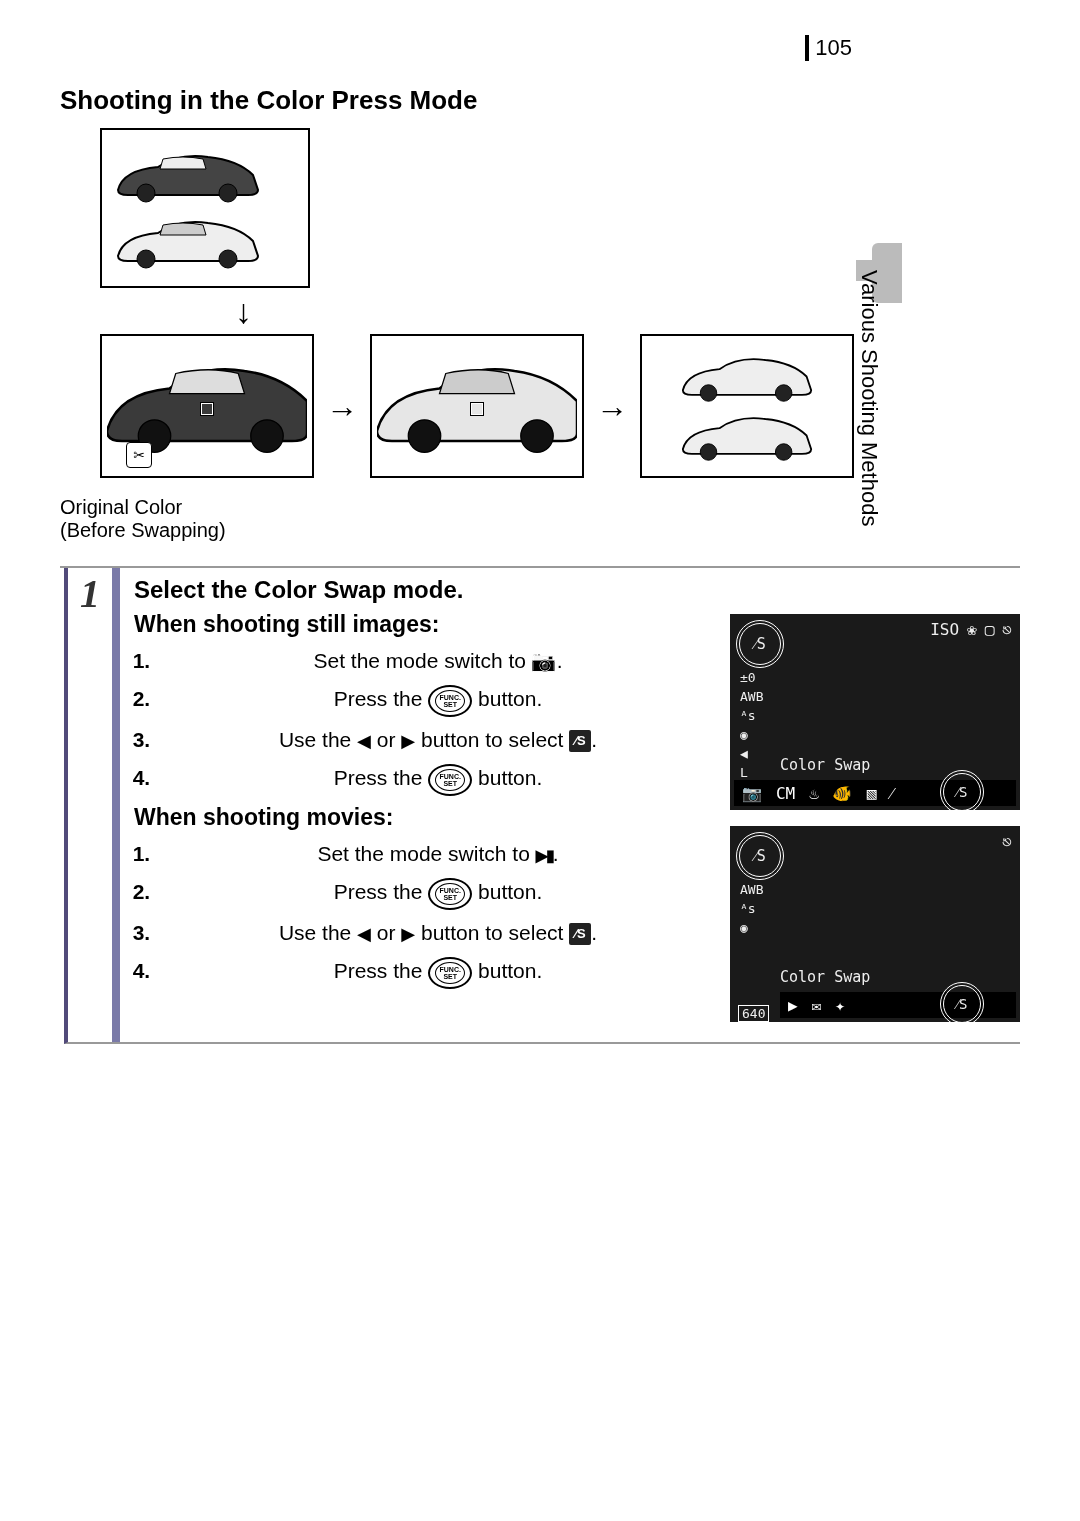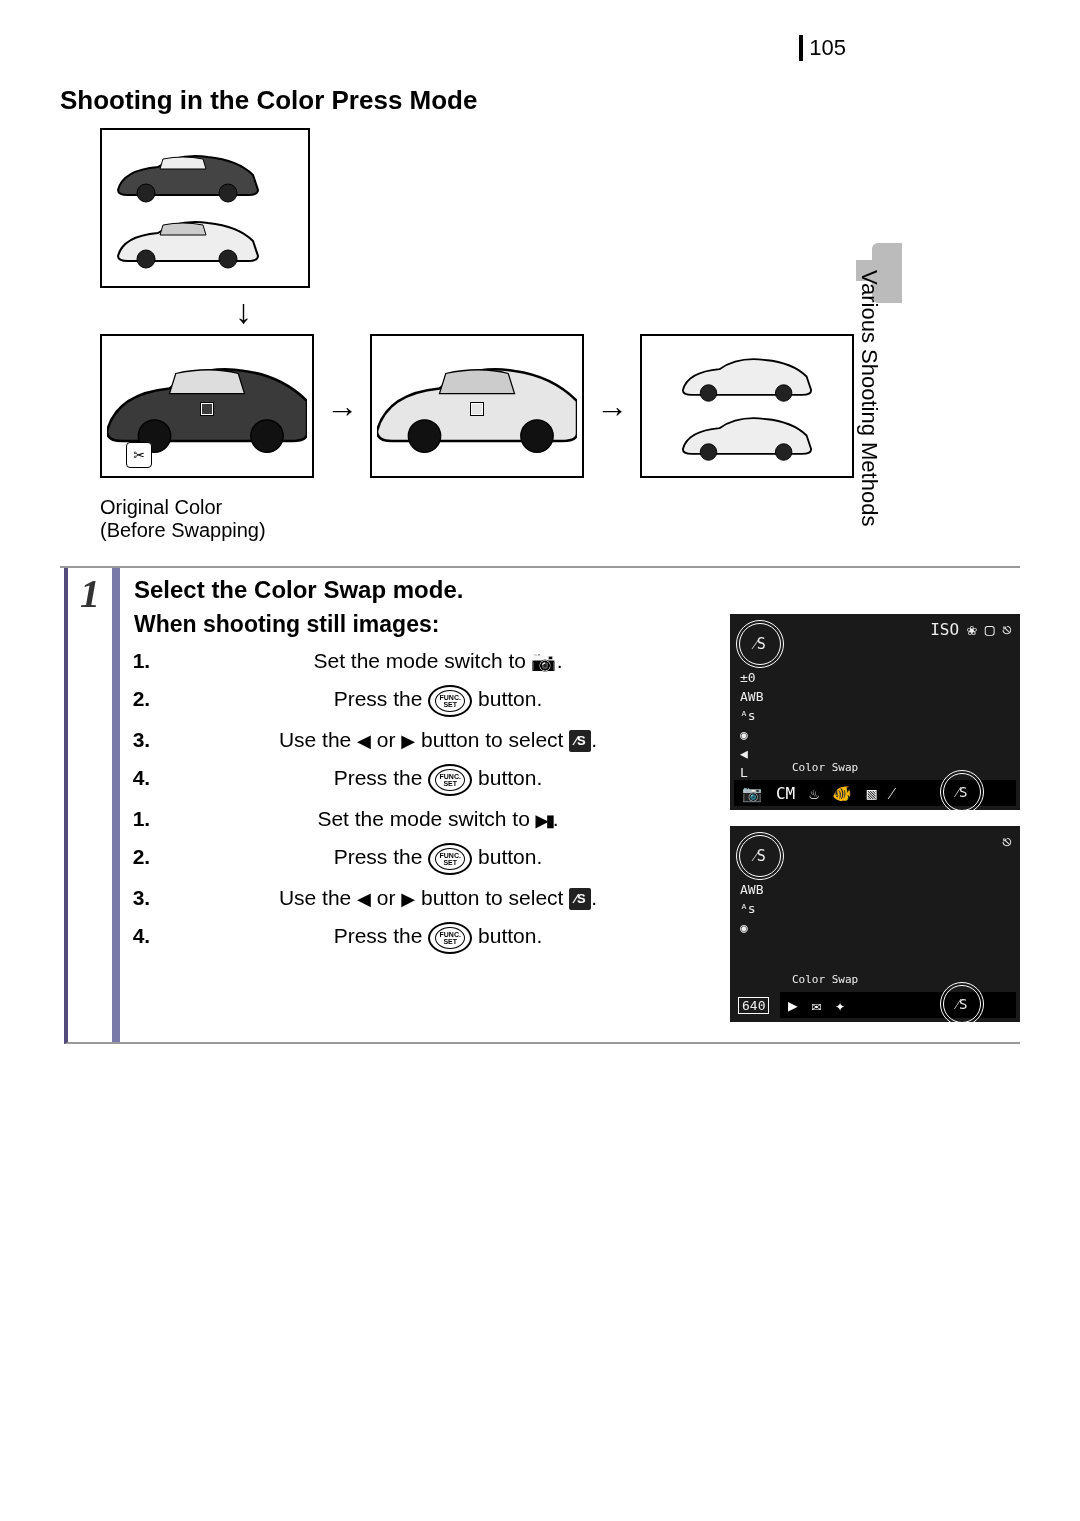--- a/index.html
+++ b/index.html
@@ -11,21 +11,21 @@
     position: relative;
     color: #000;
   }
   .page {
     padding: 30px 60px 0 60px;
     position: relative;
   }
   .page-number {
     position: absolute;
     top: 35px;
-    right: 234px;
+    right: 228px;
     font-size: 22px;
     border-left: 4px solid #000;
     padding-left: 6px;
   }
   .side-tab {
     position: absolute;
     right: 188px;
     top: 260px;
     font-size: 22px;
     writing-mode: vertical-rl;
@@ -85,21 +85,21 @@
     overflow: hidden;
   }
   .arrow-right {
     font-size: 32px;
     font-weight: 900;
   }
   .caption {
     font-size: 20px;
     margin-top: 18px;
   }
-  .captions { display: flex; gap: 40px; margin-left: 40px; }
+  .captions { display: flex; gap: 40px; }
   .sampler {
     position: absolute;
     width: 10px;
     height: 10px;
     border: 1.5px solid #fff;
     outline: 1px solid #000;
     left: 50%;
     top: 52%;
     transform: translate(-50%,-50%);
   }
@@ -234,23 +234,23 @@
   .screen .top-icons {
     position: absolute;
     right: 8px;
     top: 6px;
     display: flex;
     gap: 8px;
     font-size: 16px;
   }
   .screen .label-text {
     position: absolute;
-    left: 62px;
+    left: 50px;
     bottom: 36px;
-    font-size: 11px;
+    font-size: 15px;
   }
   .screen .bottom-band {
     position: absolute;
     left: 4px;
     right: 4px;
     bottom: 4px;
     height: 26px;
     background: #000;
     display: flex;
     align-items: center;
@@ -407,21 +407,21 @@
 
         <div class="screen">
           <div class="circ top-circ" style="display:flex;align-items:center;justify-content:center;font-size:15px">
               <span>⁄S</span>
             </div>
           <div class="side-stack">
             <span>AWB</span>
               <span>ᴬs</span>
               <span>◉</span>
           </div>
-          <div style="position:absolute;left:8px;bottom:8px;font-size:13px;border:1px solid #fff;padding:0 3px">640</div>
+          <div style="position:absolute;left:8px;bottom:0;font-size:13px;border:1px solid #fff;padding:0 3px">640</div>
           <div class="top-icons">
             <span>⎋</span>
           </div>
           <div class="label-text">Color Swap</div>
           <div class="bottom-band" style="left:50px">
             <span>▶</span>
               <span>✉</span>
               <span>✦</span>
           </div>
           <div class="bottom-sel">
@@ -441,20 +441,21 @@
             </span><span> button.</span></li>
         <li><span>Use the </span><span class="ico-arrow-l"></span><span> or </span><span class="ico-arrow-r"></span><span> button to select </span><span class="ico-swap">⁄S</span><span>.</span></li>
         <li><span>Press the </span><span class="ico-funcset">
               <span class="ico-funcset-inner">
                 <span>FUNC.</span>
                 <span>SET</span>
               </span>
             </span><span> button.</span></li>
       </ol>
 
+      <h3 class="sub">When shooting movies:</h3>
       <ol class="steps">
         <li><span>Set the mode switch to </span><span class="ico-movie"></span><span>.</span></li>
         <li><span>Press the </span><span class="ico-funcset">
               <span class="ico-funcset-inner">
                 <span>FUNC.</span>
                 <span>SET</span>
               </span>
             </span><span> button.</span></li>
         <li><span>Use the </span><span class="ico-arrow-l"></span><span> or </span><span class="ico-arrow-r"></span><span> button to select </span><span class="ico-swap">⁄S</span><span>.</span></li>
         <li><span>Press the </span><span class="ico-funcset">

